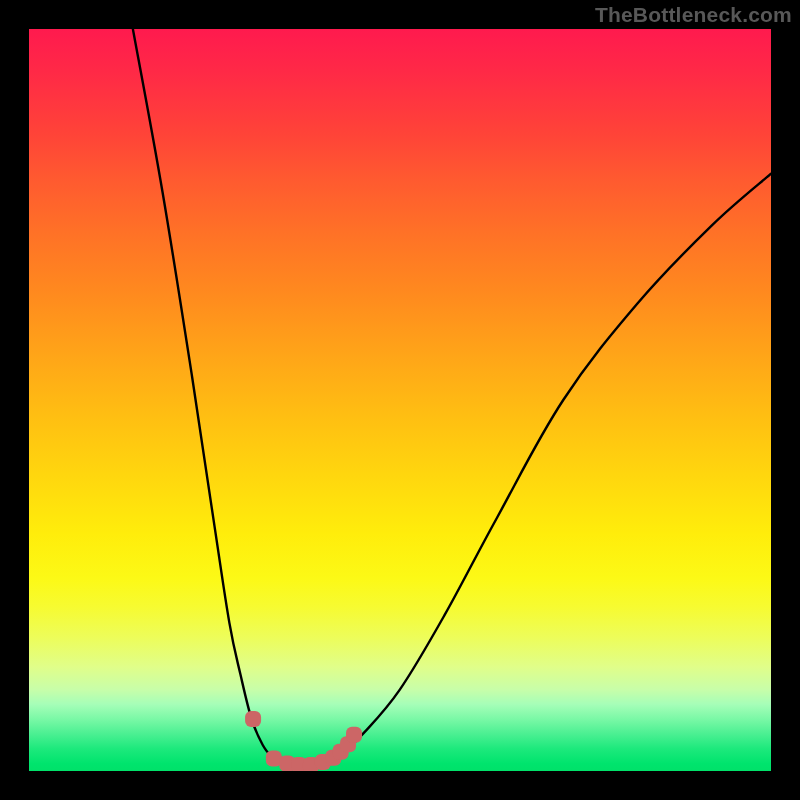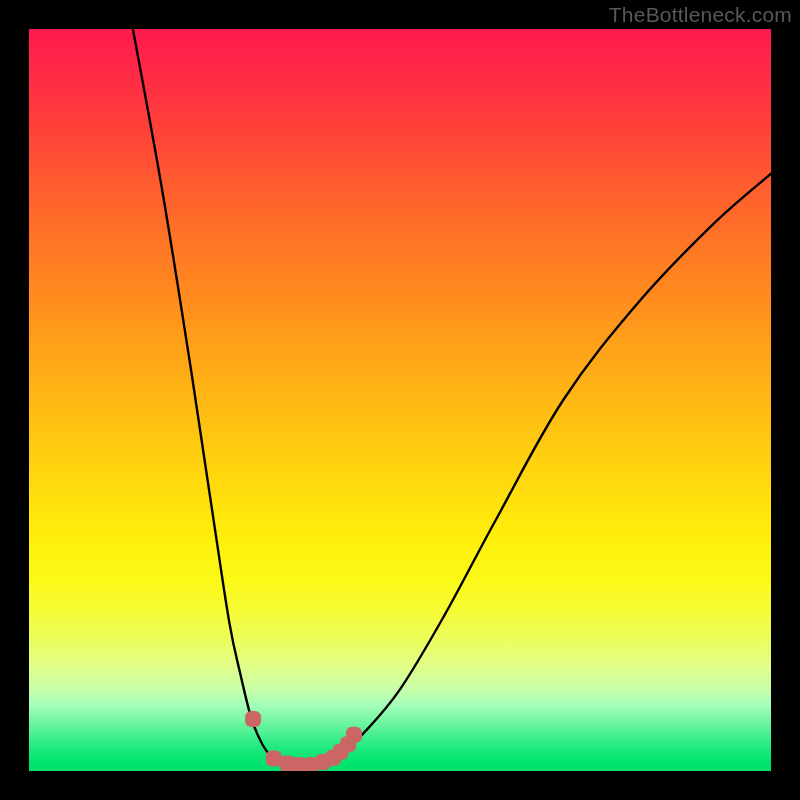--- a/index.html
+++ b/index.html
@@ -11,20 +11,21 @@
     overflow: hidden;
     font-family: Arial, Helvetica, sans-serif;
   }
   .frame {
     position: absolute;
     top: 0;
     left: 0;
     width: 800px;
     height: 576px;
     background: #000000;
+    font-weight: bold;
   }
   .plot-area {
     position: absolute;
     left: 29px;
     top: 29px;
     width: 742px;
     height: 742px;
     
     background: linear-gradient(
       to bottom,

